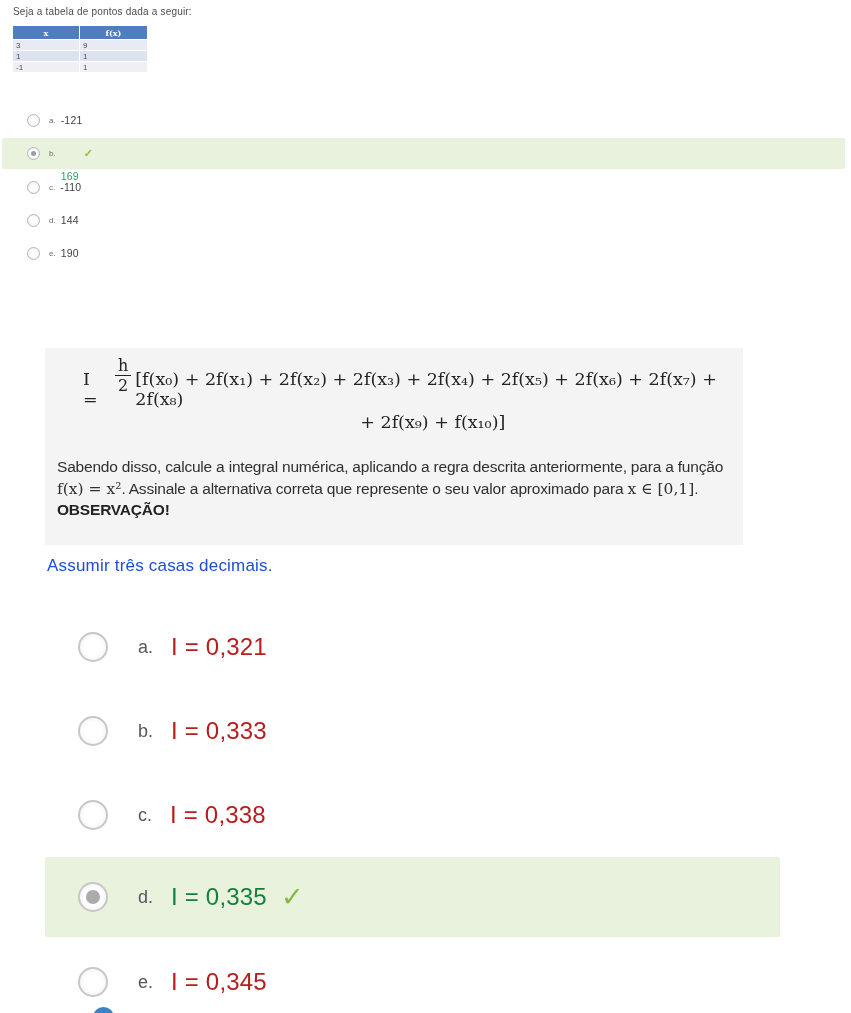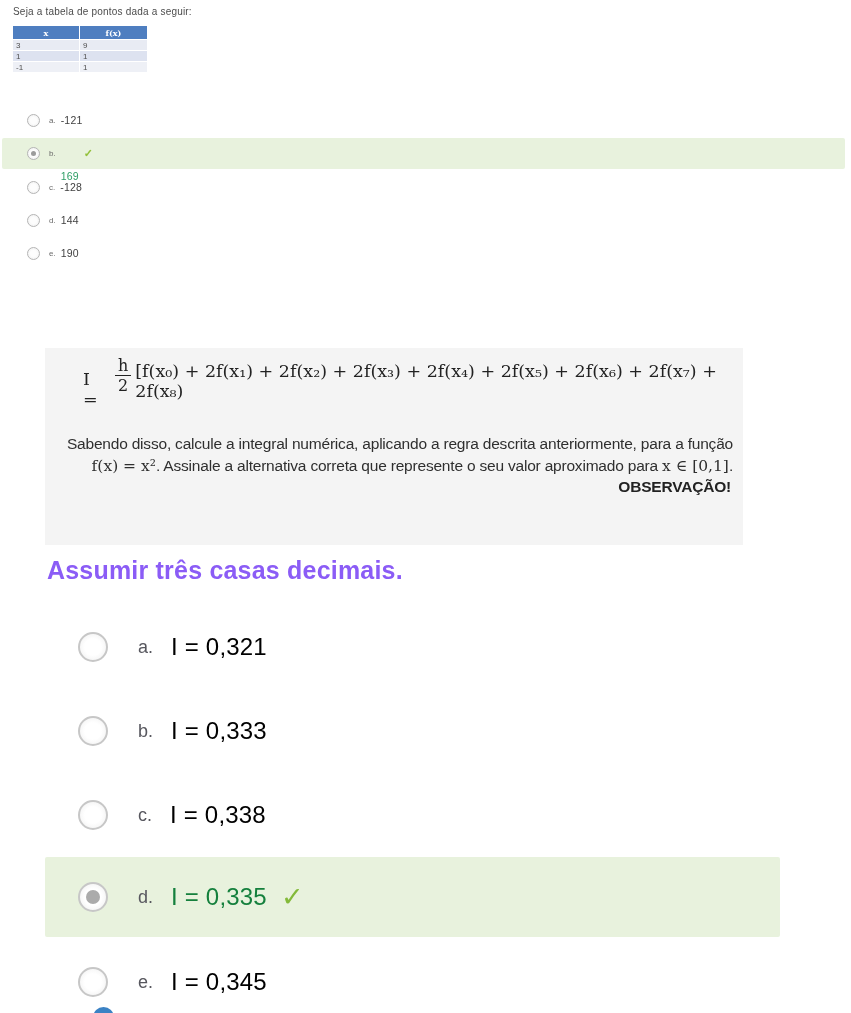--- a/index.html
+++ b/index.html
@@ -30,44 +30,44 @@
         background:radial-gradient(#fdfdfd 40%, #ececec); margin-left:27px; flex:none; position:relative; }
   .q1opt.sel .r1 { margin-left:25px; }
   .r1.on::after { content:""; position:absolute; inset:3px; border-radius:50%; background:#9c9c9c; }
   .q1opt .letter { margin-left:9px; font-size:8px; color:#6a6a6a; }
   .q1opt .val { margin-left:5px; font-size:10.5px; color:#3f3f3f; letter-spacing:.2px; }
   .q1opt.sel .val { color:#2f9e66;margin-top:44px; }
   .q1opt .chk { margin-left:5px; font-size:11px; color:#93c13c; font-weight:bold; }
 
   
   .q2-h1 { position:absolute; left:47px; top:308px; font-size:22.5px; color:#3e3e46; letter-spacing:.2px; font-weight:500; }
-  .q2-h2 { position:absolute; left:47px; top:556px; font-size:25px; color:#8b5cf6; letter-spacing:.2px; font-weight:700; }
+  .q2-h2 { position:absolute; left:47px; top:556px; font-size:17px; color:#1d4ed8; letter-spacing:.2px; font-weight:400; }
 
   .fbox { position:absolute; left:45px; top:348px; width:698px; height:197px; background:#f4f4f4;
           box-sizing:border-box; overflow:hidden; }
   .formula { display:flex; align-items:flex-start; margin:10px 0 0 38px;
              font-family:"DejaVu Serif", serif; font-size:17.5px; color:#222; }
   .formula .lhs { margin-top:11px; }
   .frac { display:inline-flex; flex-direction:column; align-items:center; margin:0 4px 0 6px; }
   .frac .num { font-size:16px; line-height:1.05; padding:0 3px; }
   .frac .den { font-size:16px; line-height:1.2; padding:0 3px; border-top:1px solid #222; }
-  .flines { margin-top:3px; }
+  .flines { margin-top:11px; }
   .fline2 { margin-left:225px; margin-top:3px; }
 
-  .fpara { margin:24px 12px 0 12px; width:676px; font-size:15.5px; line-height:21.5px; color:#2f2f2f; letter-spacing:-.2px;text-align:right; }
+  .fpara { margin:24px 12px 0 12px; width:676px; font-size:15.5px; line-height:21.5px; color:#2f2f2f; letter-spacing:-.2px; }
   .fpara .math { font-family:"DejaVu Serif", serif; font-size:15.5px; letter-spacing:0; }
-  .fobs { margin:1px 12px 0 12px; font-size:15.5px; color:#222; font-weight:bold; letter-spacing:-.2px;text-align:right; }
+  .fobs { margin:1px 12px 0 12px; font-size:15.5px; color:#222; font-weight:bold; letter-spacing:-.2px; }
 
   .q2opt { position:absolute; left:45px; width:735px; height:80px; display:flex; align-items:center; }
   .q2opt.sel { background:#e8f2dd; border-radius:2px; }
   .r2 { width:26px; height:26px; border:2px solid #c7c7c7; border-radius:50%;
         background:radial-gradient(#ffffff 45%, #ededed); margin-left:33px; flex:none; position:relative; }
   .r2.on::after { content:""; position:absolute; inset:6px; border-radius:50%; background:#ababab; }
   .q2opt .letter { margin-left:30px; font-size:18px; color:#57575e; }
-  .q2opt .val { margin-left:18px; font-size:24px; color:#000000; letter-spacing:.2px; }
+  .q2opt .val { margin-left:18px; font-size:24px; color:#b91c1c; letter-spacing:.2px; }
   .q2opt.sel .val { color:#15803d; }
   .q2opt .chk { margin-left:14px; font-size:27px; color:#83ba39; }
 
   .partial-blue { position:absolute; left:93px; top:1007px; width:21px; height:21px; border-radius:50%;
                   background:#3b82c4; }
 </style>
 </head>
 <body>
 
 <div class="page">
@@ -103,21 +103,21 @@
   <div class="q1opt sel" style="top:138px">
     <div class="r1 on"></div>
     <span class="letter">b.</span>
     <span class="val">169</span>
     <span class="chk">✓</span>
   </div>
 
   <div class="q1opt" style="top:177px">
     <div class="r1"></div>
     <span class="letter">c.</span>
-    <span class="val">-128</span>
+    <span class="val">-110</span>
   </div>
 
   <div class="q1opt" style="top:210px">
     <div class="r1"></div>
     <span class="letter">d.</span>
     <span class="val">144</span>
   </div>
 
   <div class="q1opt" style="top:243px">
     <div class="r1"></div>
@@ -128,20 +128,21 @@
 
   <div class="fbox">
     <div class="formula">
       <span class="lhs">I =</span>
       <span class="frac">
         <span class="num">h</span>
         <span class="den">2</span>
       </span>
       <span class="flines">
         <span class="fline1" style="display:block">[f(x₀) + 2f(x₁) + 2f(x₂) + 2f(x₃) + 2f(x₄) + 2f(x₅) + 2f(x₆) + 2f(x₇) + 2f(x₈)</span>
+        <span class="fline2" style="display:block">+ 2f(x₉) + f(x₁₀)]</span>
       </span>
     </div>
     <div class="fpara">
       <span>Sabendo disso, calcule a integral numérica, aplicando a regra descrita anteriormente, para a função </span><span class="math">f(x) = x²</span><span>. Assinale a alternativa correta que represente o seu valor aproximado para </span><span class="math">x ∈ [0,1]</span><span>.</span>
     </div>
     <div class="fobs">OBSERVAÇÃO!</div>
   </div>
 
   <div class="q2-h2">Assumir três casas decimais.</div>
 

